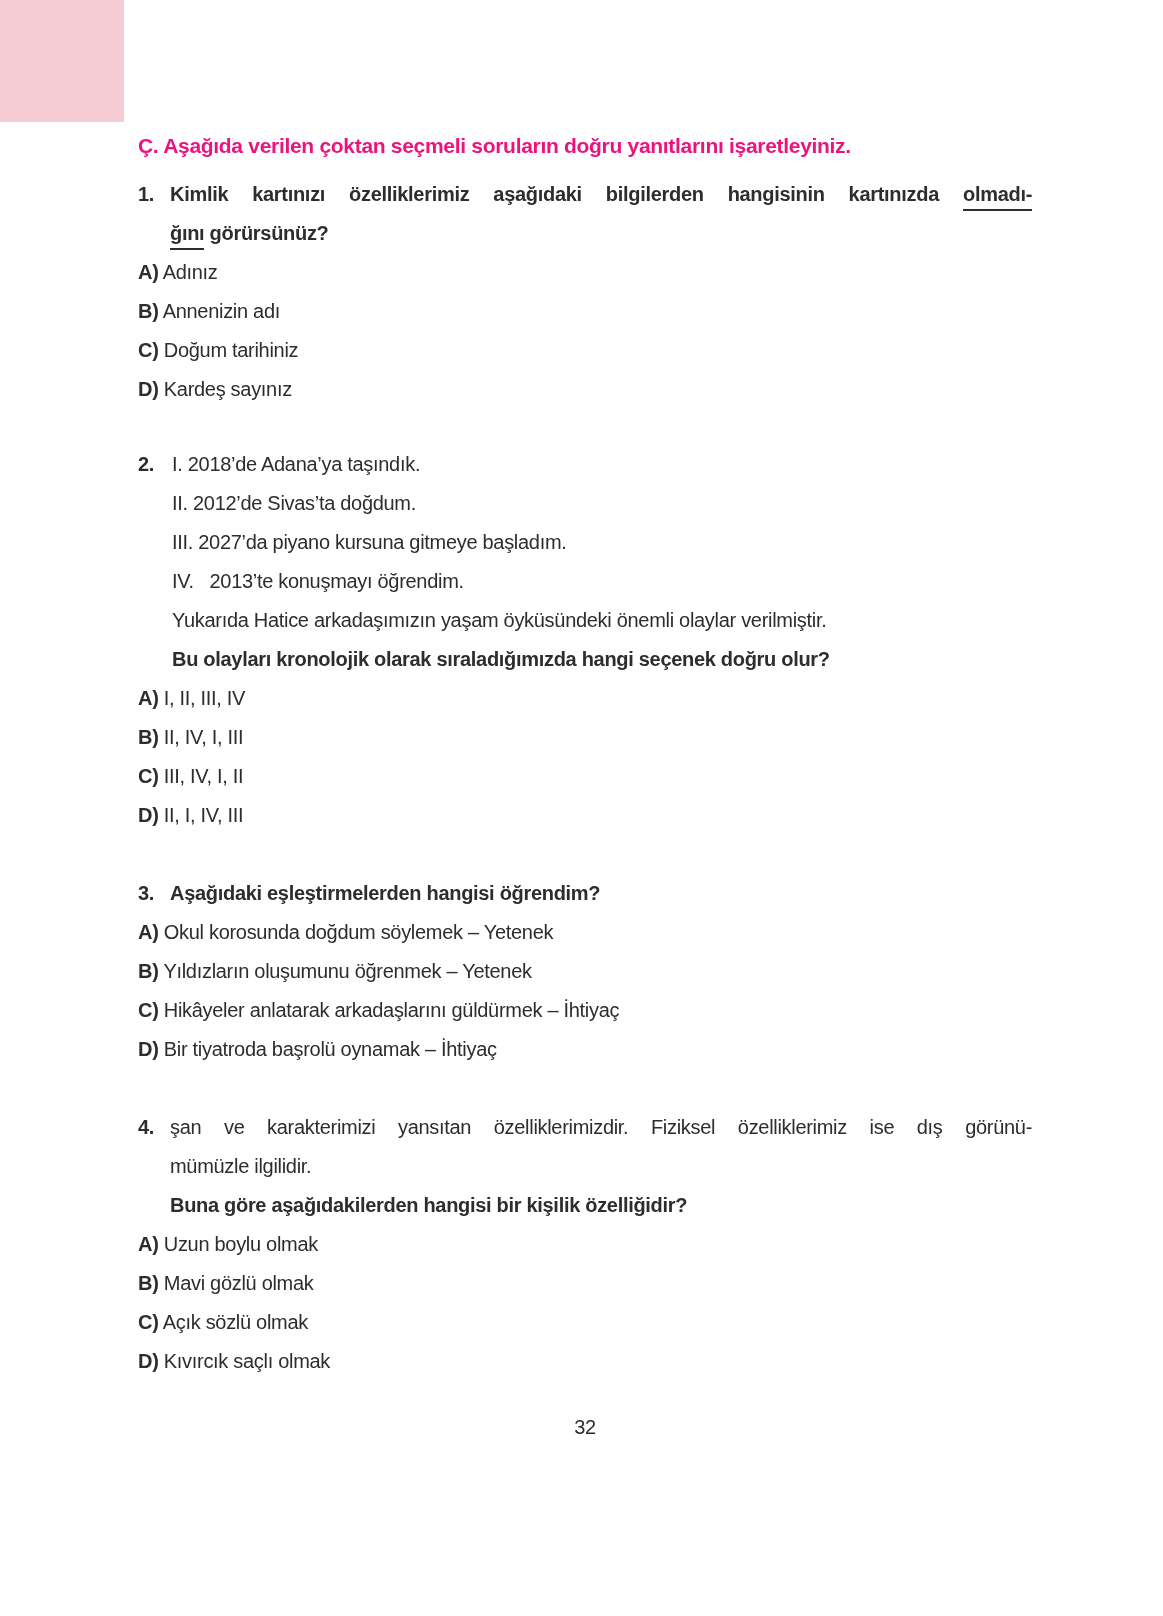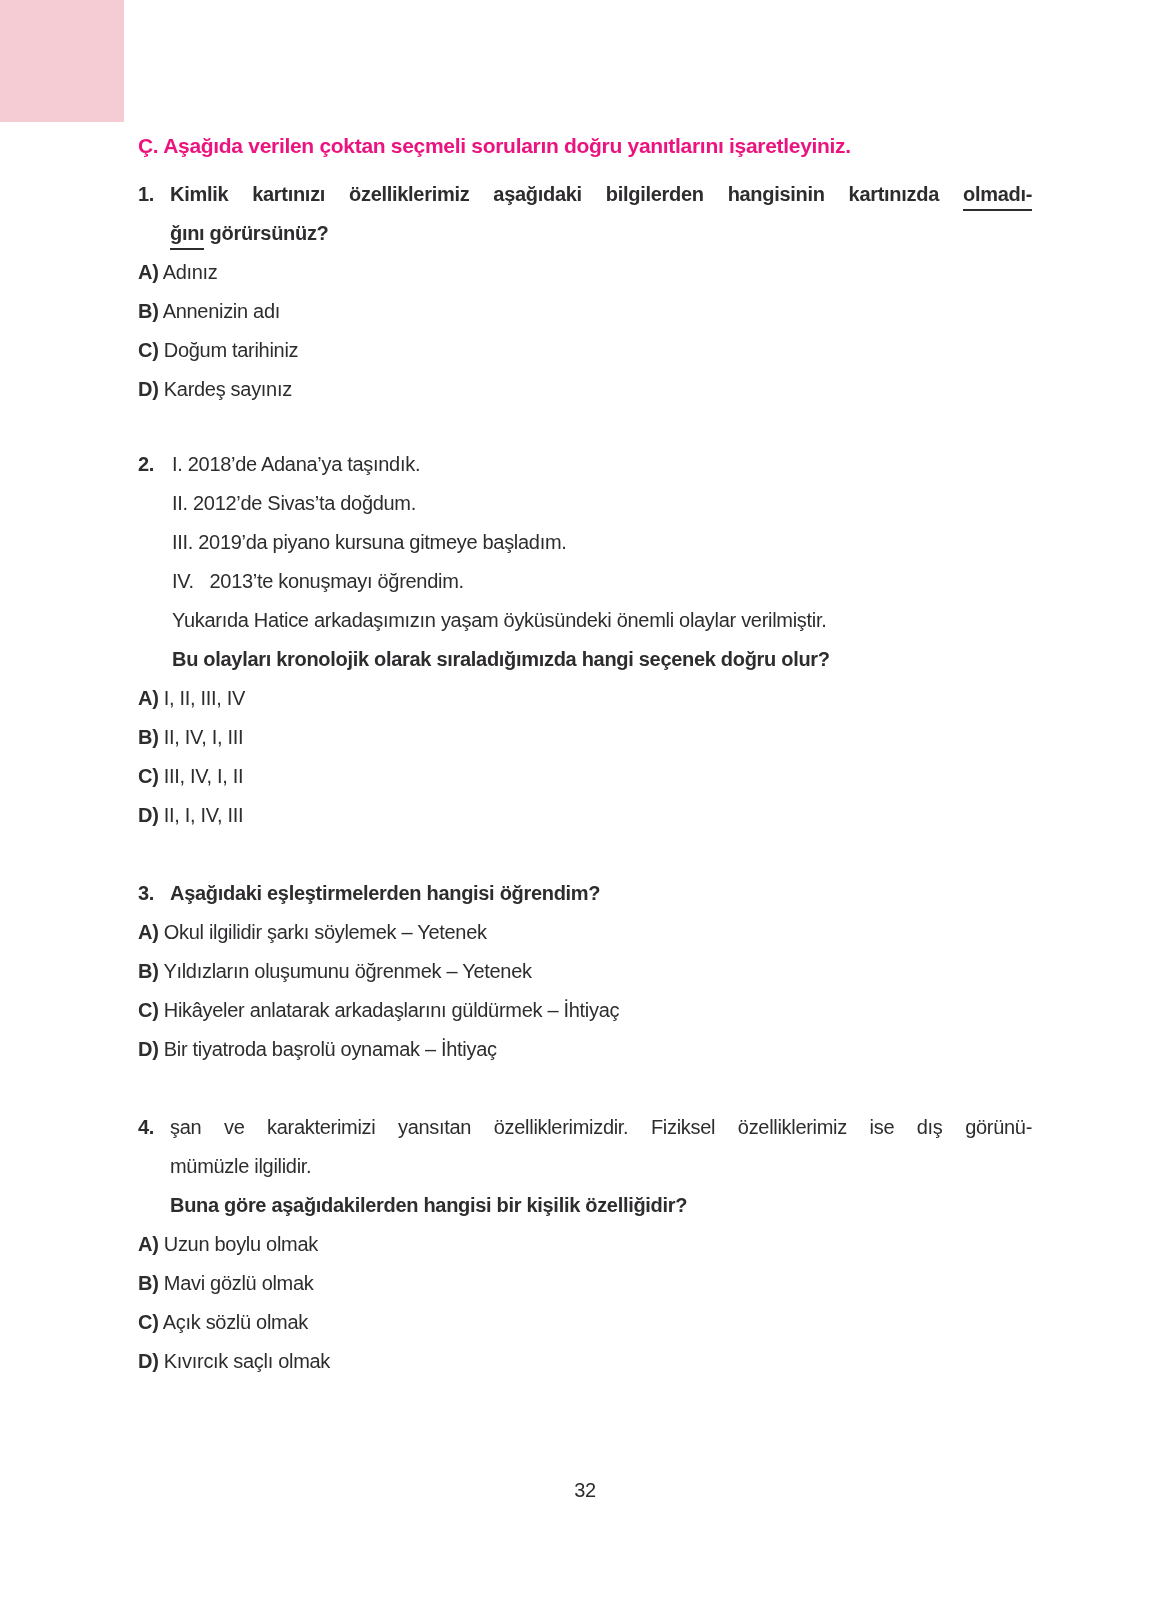--- a/index.html
+++ b/index.html
@@ -63,21 +63,21 @@
   .justify-last {
     text-align: justify;
     text-align-last: justify;
   }
   .u {
     border-bottom: 2px solid #2e2c2e;
     padding-bottom: 4px;
   }
   .opt .lbl { font-weight: bold; }
   .footer {
-    margin-top: 90px;
+    margin-top: 27px;
     text-align: center;
     line-height: 39px;
   }
 </style>
 </head>
 <body>
 
 <div class="page">
   <div class="corner-block"></div>
 
@@ -109,21 +109,21 @@
           <span>Kardeş sayınız</span>
         </div>
       </div>
     </div>
 
     <div class="question">
       <div class="stem-q2">
         <span class="qnum">2.</span>
         <div class="line">I. 2018’de Adana’ya taşındık.</div>
         <div class="line">II. 2012’de Sivas’ta doğdum.</div>
-        <div class="line">III. 2019’da piyano kursuna gitmeye başladım.</div>
+        <div class="line">III. 2027’da piyano kursuna gitmeye başladım.</div>
         <div class="line">IV.&nbsp;&nbsp; 2013’te konuşmayı öğrendim.</div>
         <div class="line">Yukarıda Hatice arkadaşımızın yaşam öyküsündeki önemli olaylar verilmiştir.</div>
         <div class="line b">Bu olayları kronolojik olarak sıraladığımızda hangi seçenek doğru olur?</div>
       </div>
       <div class="options">
         <div class="line opt">
           <span class="lbl">A)</span>
           <span>I, II, III, IV</span>
         </div>
         <div class="line opt">
@@ -142,21 +142,21 @@
     </div>
 
     <div class="question gap39">
       <div class="stem">
         <span class="qnum">3.</span>
         <div class="line b">Aşağıdaki eşleştirmelerden hangisi öğrendim?</div>
       </div>
       <div class="options">
         <div class="line opt">
           <span class="lbl">A)</span>
-          <span>Okul ilgilidir şarkı söylemek – Yetenek</span>
+          <span>Okul korosunda doğdum söylemek – Yetenek</span>
         </div>
         <div class="line opt">
           <span class="lbl">B)</span>
           <span>Yıldızların oluşumunu öğrenmek – Yetenek</span>
         </div>
         <div class="line opt">
           <span class="lbl">C)</span>
           <span>Hikâyeler anlatarak arkadaşlarını güldürmek – İhtiyaç</span>
         </div>
         <div class="line opt">

